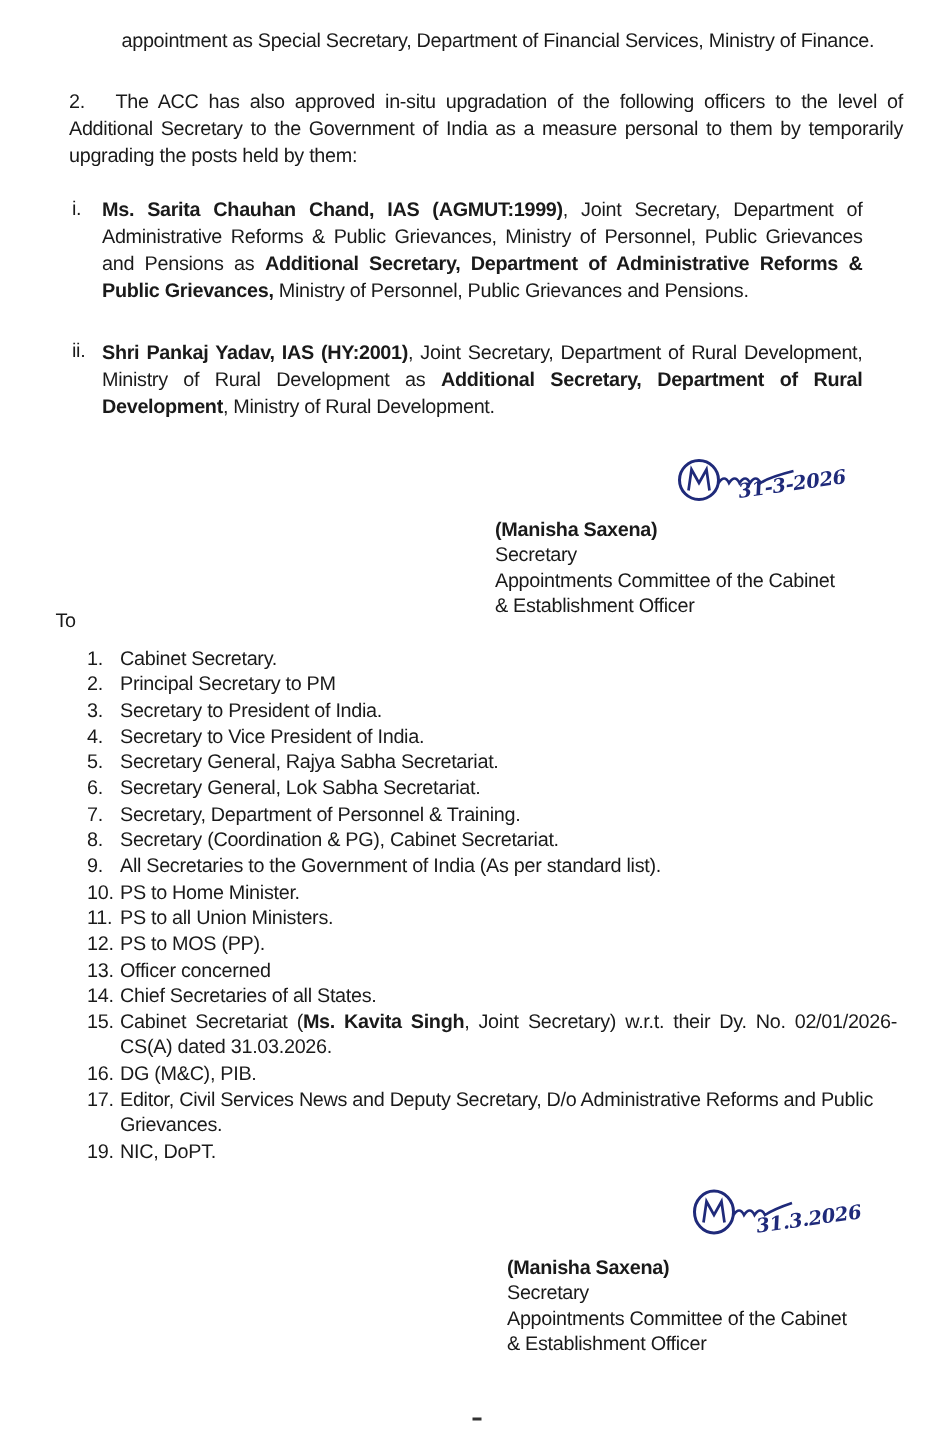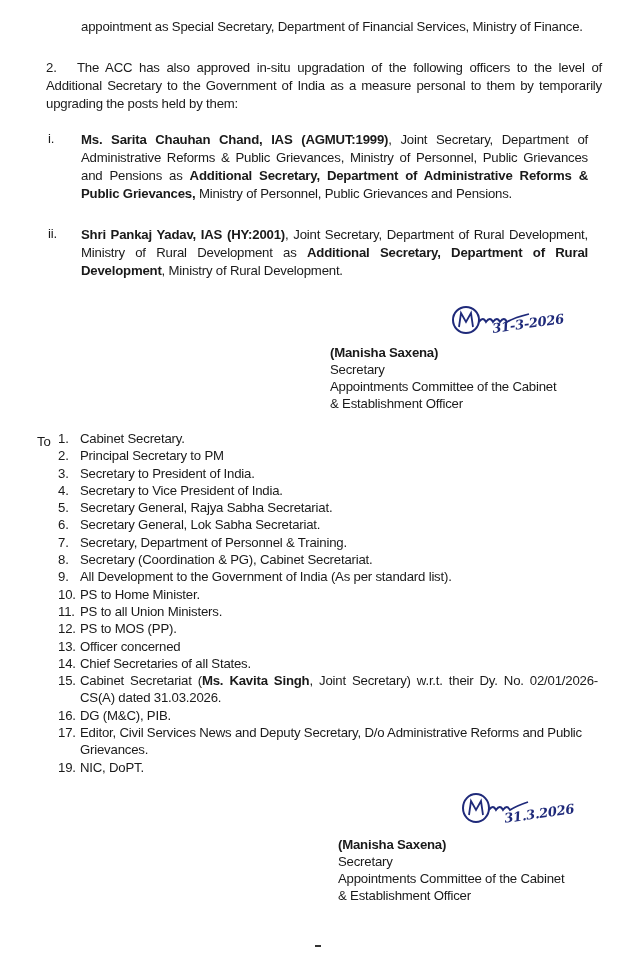--- a/index.html
+++ b/index.html
@@ -6,21 +6,21 @@
   body {
     width: 631px; height: 961px; position: relative; overflow: hidden;
     font-family: "Liberation Sans", sans-serif; color: #1a1a1a;
     font-size: 13.2px; letter-spacing: -0.2px;
   }
   .abs { position: absolute; }
   .para { line-height: 18px; text-align: justify; }
   b { font-weight: bold; }
   .sub-item { position: absolute; left: 48px; width: 540px; }
   .sub-item .num { position: absolute; left: 0; top: 0; }
-  .sub-item .txt { position: absolute; left: 33px; width: 507px; line-height: 18px; text-align: justify; }
+  .sub-item .txt { position: absolute; left: 20px; width: 507px; line-height: 18px; text-align: justify; }
   .sig-block { position: absolute; text-align: left; line-height: 17px; }
   .sig-name { font-weight: bold; }
   .to-list { position: absolute; left: 58px; top: 430px; width: 540px; margin: 0; padding: 0; list-style: none; }
   .to-list li { position: relative; line-height: 17.3px; padding-left: 22px; }
   .to-list li .n { position: absolute; left: 0; top: 0; }
   .signature svg { display: block; }
   .dash { position: absolute; left: 315px; top: 945px; width: 6px; height: 2px; background: #333; }
 </style>
 </head>
 <body>
@@ -55,32 +55,32 @@
   </svg>
   <span class="abs" style="left:44px; top:14px; font-family:'DejaVu Serif', serif; font-style:italic; font-weight:bold; font-size:13px; color:#1f2a7a; transform:rotate(-8deg); white-space:nowrap;">31-3-2026</span>
 </div>
 <div class="sig-block" style="left:330px; top:344px; width:260px;">
   <div class="sig-name">(Manisha Saxena)</div>
   <div>Secretary</div>
   <div>Appointments Committee of the Cabinet</div>
   <div>&amp; Establishment Officer</div>
 </div>
 
-<div class="abs" style="left:37px; top:434px;">To</div>
+<div class="abs" style="left:37px; top:406px;">To</div>
 
 <ol class="to-list">
   <li><span class="n">1.</span><span>Cabinet Secretary.</span></li>
   <li><span class="n">2.</span><span>Principal Secretary to PM</span></li>
   <li><span class="n">3.</span><span>Secretary to President of India.</span></li>
   <li><span class="n">4.</span><span>Secretary to Vice President of India.</span></li>
   <li><span class="n">5.</span><span>Secretary General, Rajya Sabha Secretariat.</span></li>
   <li><span class="n">6.</span><span>Secretary General, Lok Sabha Secretariat.</span></li>
   <li><span class="n">7.</span><span>Secretary, Department of Personnel &amp; Training.</span></li>
   <li><span class="n">8.</span><span>Secretary (Coordination &amp; PG), Cabinet Secretariat.</span></li>
-  <li><span class="n">9.</span><span>All Development to the Government of India (As per standard list).</span></li>
+  <li><span class="n">9.</span><span>All Secretaries to the Government of India (As per standard list).</span></li>
   <li><span class="n">10.</span><span>PS to Home Minister.</span></li>
   <li><span class="n">11.</span><span>PS to all Union Ministers.</span></li>
   <li><span class="n">12.</span><span>PS to MOS (PP).</span></li>
   <li><span class="n">13.</span><span>Officer concerned</span></li>
   <li><span class="n">14.</span><span>Chief Secretaries of all States.</span></li>
   <li style="text-align:justify; text-align-last:left;"><span class="n">15.</span><span>Cabinet Secretariat (</span><b>Ms. Kavita Singh</b><span>, Joint Secretary) w.r.t. their Dy. No. 02/01/2026-CS(A) dated 31.03.2026.</span></li>
   <li><span class="n">16.</span><span>DG (M&amp;C), PIB.</span></li>
   <li><span class="n">17.</span><span>Editor, Civil Services News and Deputy Secretary, D/o Administrative Reforms and Public Grievances.</span></li>
   <li><span class="n">19.</span><span>NIC, DoPT.</span></li>
 </ol>

